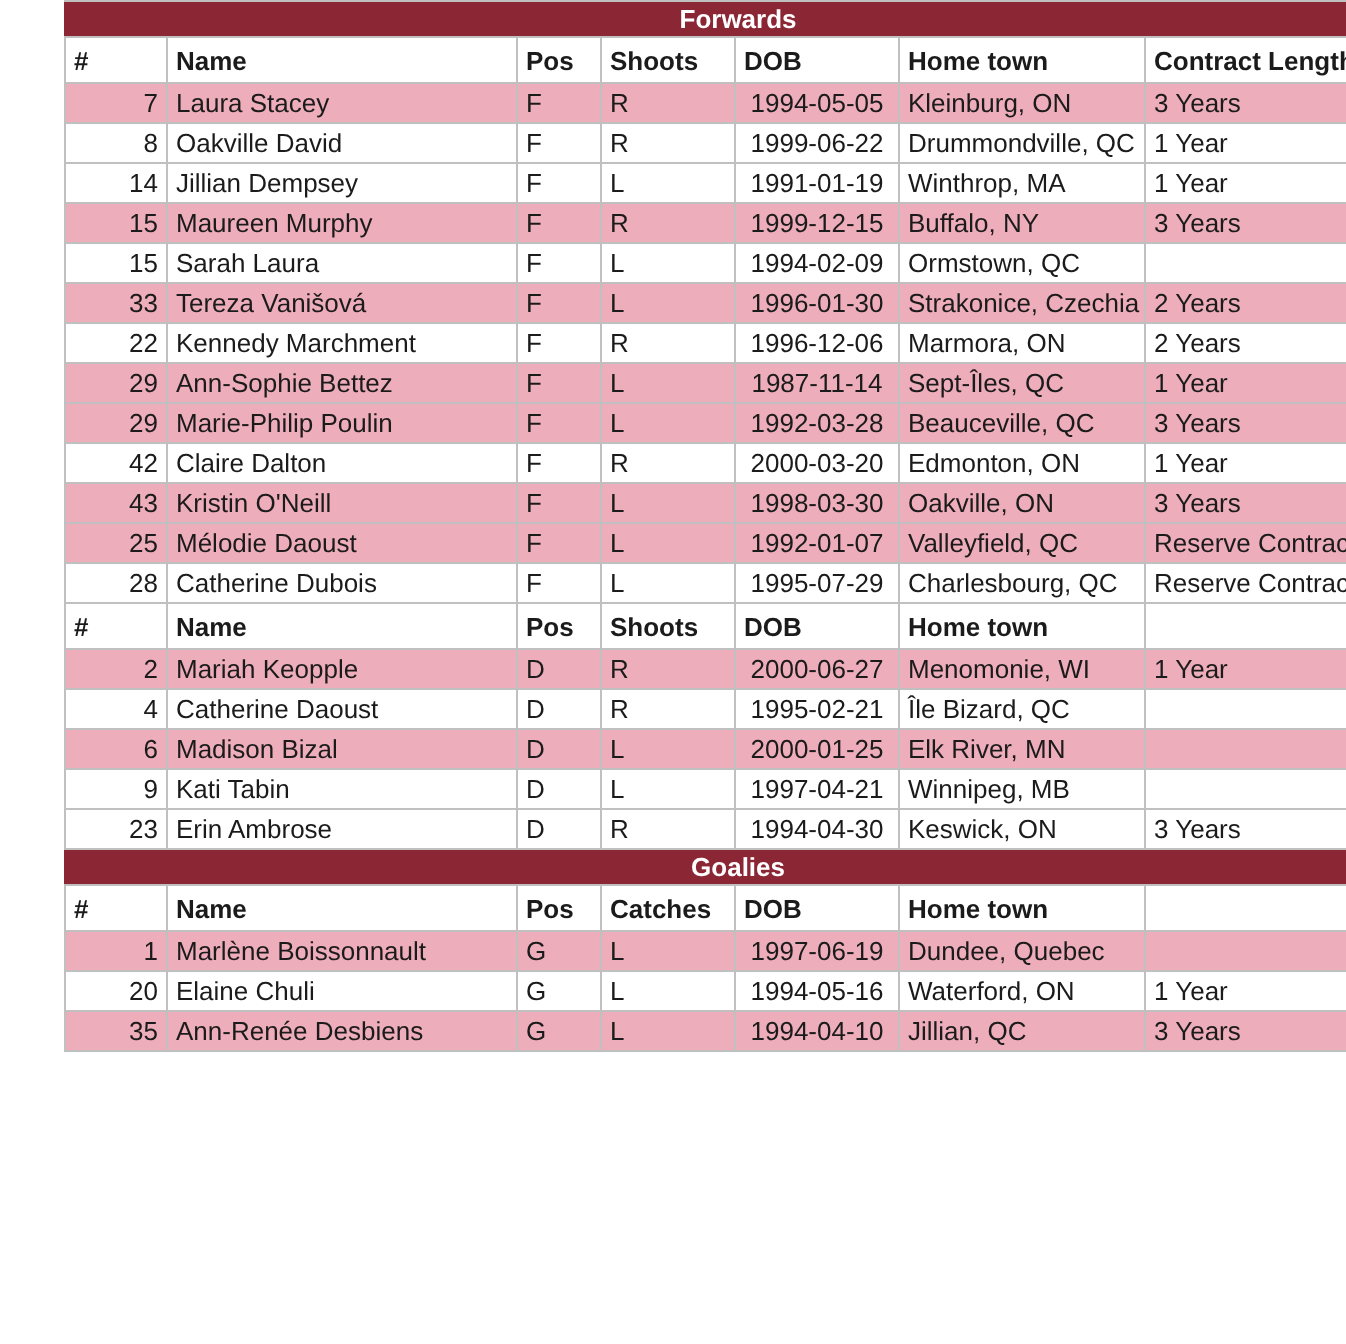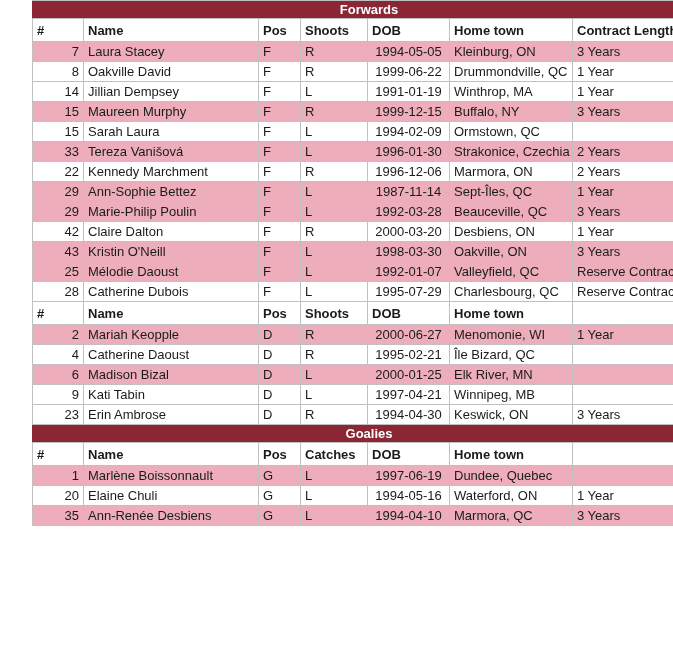--- a/index.html
+++ b/index.html
@@ -173,21 +173,21 @@
           <td class="col4">1992-03-28</td>
           <td class="col5">Beauceville, QC</td>
           <td class="col6">3 Years</td>
         </tr>
         <tr class="data-row even">
           <td class="col0">42</td>
           <td class="col1">Claire Dalton</td>
           <td class="col2">F</td>
           <td class="col3">R</td>
           <td class="col4">2000-03-20</td>
-          <td class="col5">Desbiens, ON</td>
+          <td class="col5">Edmonton, ON</td>
           <td class="col6">1 Year</td>
         </tr>
         <tr class="data-row odd">
           <td class="col0">43</td>
           <td class="col1">Kristin O'Neill</td>
           <td class="col2">F</td>
           <td class="col3">L</td>
           <td class="col4">1998-03-30</td>
           <td class="col5">Oakville, ON</td>
           <td class="col6">3 Years</td>
@@ -293,18 +293,18 @@
           <td class="col4">1994-05-16</td>
           <td class="col5">Waterford, ON</td>
           <td class="col6">1 Year</td>
         </tr>
         <tr class="data-row odd">
           <td class="col0">35</td>
           <td class="col1">Ann-Renée Desbiens</td>
           <td class="col2">G</td>
           <td class="col3">L</td>
           <td class="col4">1994-04-10</td>
-          <td class="col5">Marmora, QC</td>
+          <td class="col5">Jillian, QC</td>
           <td class="col6">3 Years</td>
         </tr>
       </tbody>
   </table>
 </div>
 
 </body></html>

